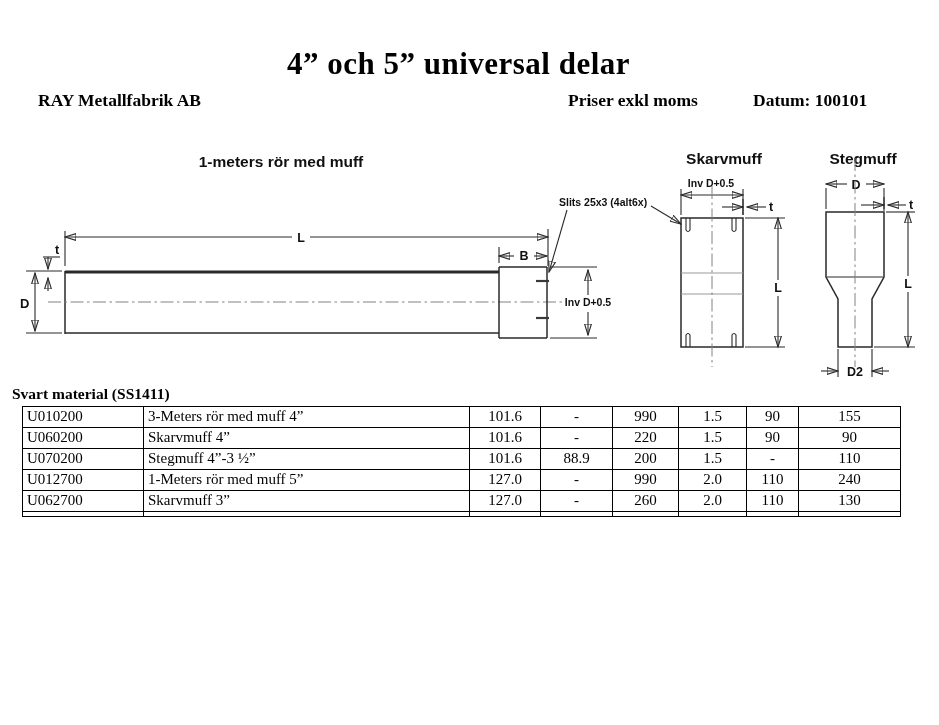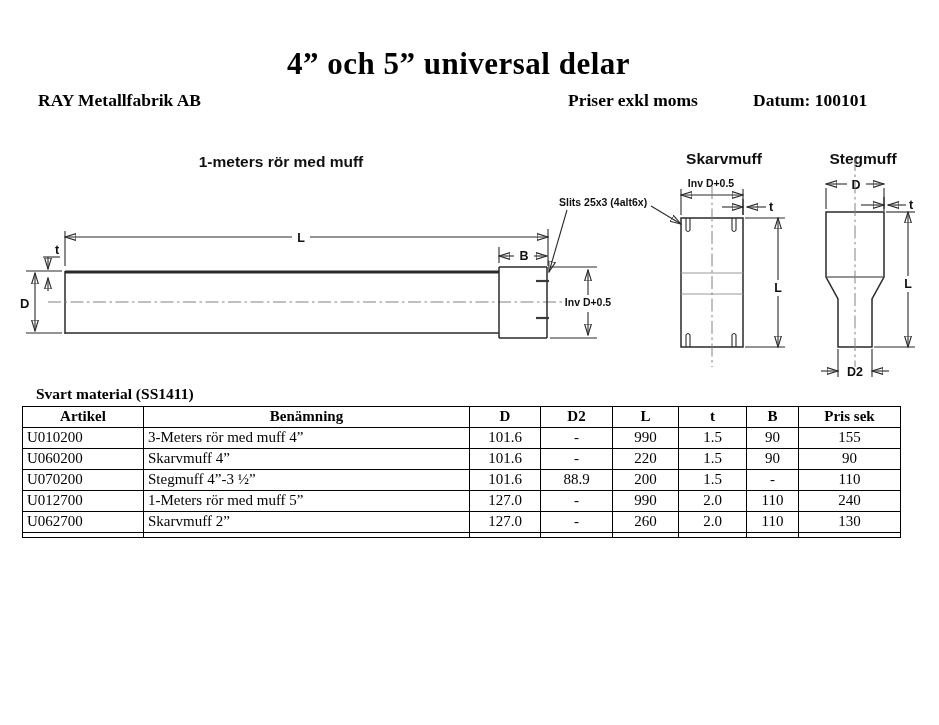--- a/index.html
+++ b/index.html
@@ -21,21 +21,21 @@
   svg.drawing .sl { stroke-width:2.2; stroke:#3a3a3a; }
   svg.drawing .cl { stroke:#828282; stroke-width:1; stroke-dasharray:13 3.5 2.5 3.5; }
   svg.drawing .band { stroke:#9a9a9a; }
   svg.drawing text { font-family:"Liberation Sans", sans-serif; font-weight:bold;
                      fill:#101010; stroke:none; }
   .dt { font-size:15.5px; }
   .dl { font-size:12.5px; }
   .dm { font-size:13px; }
   .ds { font-size:10.5px; }
 
-  .material-heading { position:absolute; top:385px; left:36px;
+  .material-heading { position:absolute; top:385px; left:12px;
                       font-size:15.5px; font-weight:bold; }
 
   table.price { position:absolute; top:406px; left:22px; width:878px;
                 border-collapse:collapse; table-layout:fixed; font-size:15px; }
   table.price th, table.price td { border:1.5px solid #000; padding:0 4px;
                 height:20px; line-height:1.05; white-space:nowrap; overflow:hidden; }
   table.price th { font-size:15px; font-weight:bold; text-align:center; }
   td.l  { text-align:left; padding-left:8px; }
   td.c  { text-align:center; }
   td.bd { font-weight:normal;margin-top:30px; }
@@ -210,30 +210,20 @@
       <col style="width:121px">
         <col style="width:326px">
         <col style="width:71px">
         <col style="width:72px">
       <col style="width:66px">
         <col style="width:68px">
         <col style="width:52px">
         <col style="width:102px">
     </colgroup>
     <tbody>
-        <tr>
-      <th>Artikel</th>
-      <th>Benämning</th>
-      <th>D</th>
-      <th>D2</th>
-      <th>L</th>
-      <th>t</th>
-      <th>B</th>
-      <th>Pris sek</th>
-    </tr>
     <tr>
       <td class="l bd">U010200</td>
       <td class="l">3-Meters rör med muff 4”</td>
       <td class="c">101.6</td>
       <td class="c bd">-</td>
       <td class="c">990</td>
       <td class="c">1.5</td>
       <td class="c">90</td>
       <td class="c bd">155</td>
     </tr>
@@ -262,21 +252,21 @@
       <td class="l">1-Meters rör med muff 5”</td>
       <td class="c">127.0</td>
       <td class="c bd">-</td>
       <td class="c">990</td>
       <td class="c">2.0</td>
       <td class="c">110</td>
       <td class="c bd">240</td>
     </tr>
     <tr>
       <td class="l bd">U062700</td>
-      <td class="l">Skarvmuff 2”</td>
+      <td class="l">Skarvmuff 3”</td>
       <td class="c">127.0</td>
       <td class="c bd">-</td>
       <td class="c">260</td>
       <td class="c">2.0</td>
       <td class="c">110</td>
       <td class="c bd">130</td>
     </tr>
     <tr class="stub">
       <td></td>
           <td></td>

